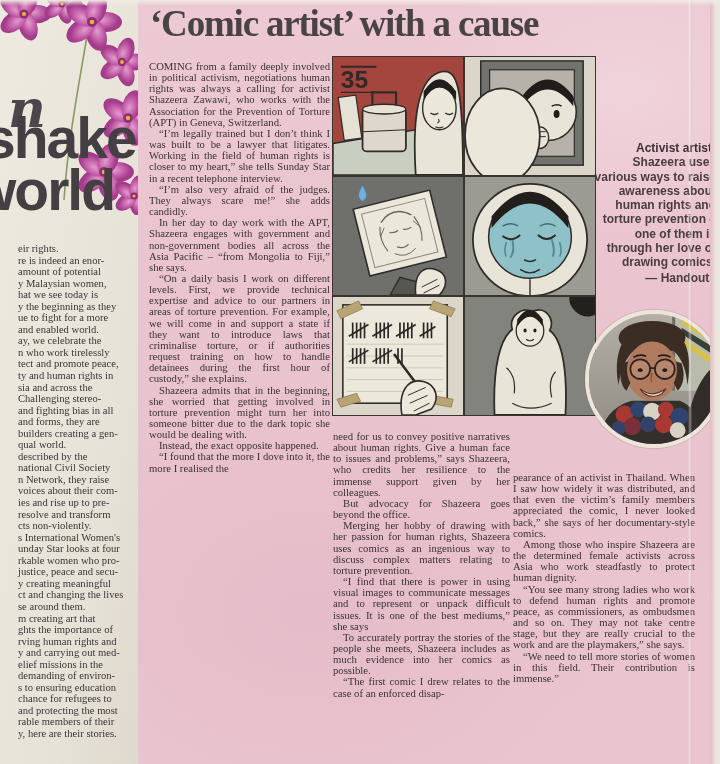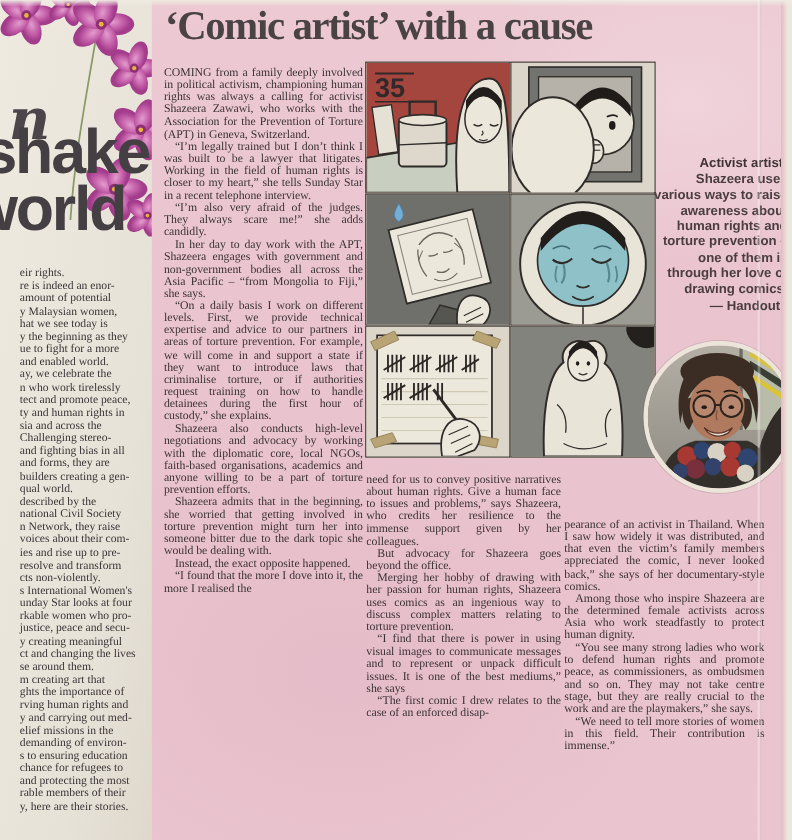--- a/index.html
+++ b/index.html
@@ -143,36 +143,36 @@
 and protecting the most
 rable members of their
 y, here are their stories.</div>
   </div>
 
   <div class="article-bg"></div>
 
   <h1 class="headline">‘Comic artist’ with a cause</h1>
 
   <div class="col col1">
-    <p>COMING from a family deeply involved in political activism, championing human rights was always a calling for activist Shazeera Zawawi, who works with the Association for the Prevention of Torture (APT) in Geneva, Switzerland.</p>
+    <p>COMING from a family deeply involved in political activism, negotiations human rights was always a calling for activist Shazeera Zawawi, who works with the Association for the Prevention of Torture (APT) in Geneva, Switzerland.</p>
     <p>“I’m legally trained but I don’t think I was built to be a lawyer that litigates. Working in the field of human rights is closer to my heart,” she tells Sunday Star in a recent telephone interview.</p>
     <p>“I’m also very afraid of the judges. They always scare me!” she adds candidly.</p>
     <p>In her day to day work with the APT, Shazeera engages with government and non-government bodies all across the Asia Pacific – “from Mongolia to Fiji,” she says.</p>
     <p>“On a daily basis I work on different levels. First, we provide technical expertise and advice to our partners in areas of torture prevention. For example, we will come in and support a state if they want to introduce laws that criminalise torture, or if authorities request training on how to handle detainees during the first hour of custody,” she explains.</p>
-    <p>Shazeera also conducts high-level negotiations and advocacy by working with the diplomatic core, local NGOs, faith-based organisations, academics and anyone willing to be a part of torture prevention efforts.</p>
     <p>Shazeera admits that in the beginning, she worried that getting involved in torture prevention might turn her into someone bitter due to the dark topic she would be dealing with.</p>
     <p>Instead, the exact opposite happened.</p>
     <p>“I found that the more I dove into it, the more I realised the</p>
   </div>
 
   <div class="col col2">
     <p>need for us to convey positive narratives about human rights. Give a human face to issues and problems,” says Shazeera, who credits her resilience to the immense support given by her colleagues.</p>
     <p>But advocacy for Shazeera goes beyond the office.</p>
     <p>Merging her hobby of drawing with her passion for human rights, Shazeera uses comics as an ingenious way to discuss complex matters relating to torture prevention.</p>
     <p>“I find that there is power in using visual images to communicate messages and to represent or unpack difficult issues. It is one of the best mediums,” she says</p>
+    <p>To accurately portray the stories of the people she meets, Shazeera includes as much evidence into her comics as possible.</p>
     <p>“The first comic I drew relates to the case of an enforced disap-</p>
   </div>
 
   <div class="col col3">
     <p>pearance of an activist in Thailand. When I saw how widely it was distributed, and that even the victim’s family members appreciated the comic, I never looked back,” she says of her documentary-style comics.</p>
     <p>Among those who inspire Shazeera are the determined female activists across Asia who work steadfastly to protect human dignity.</p>
     <p>“You see many strong ladies who work to defend human rights and promote peace, as commissioners, as ombudsmen and so on. They may not take centre stage, but they are really crucial to the work and are the playmakers,” she says.</p>
     <p>“We need to tell more stories of women in this field. Their contribution is immense.”</p>
   </div>
 

